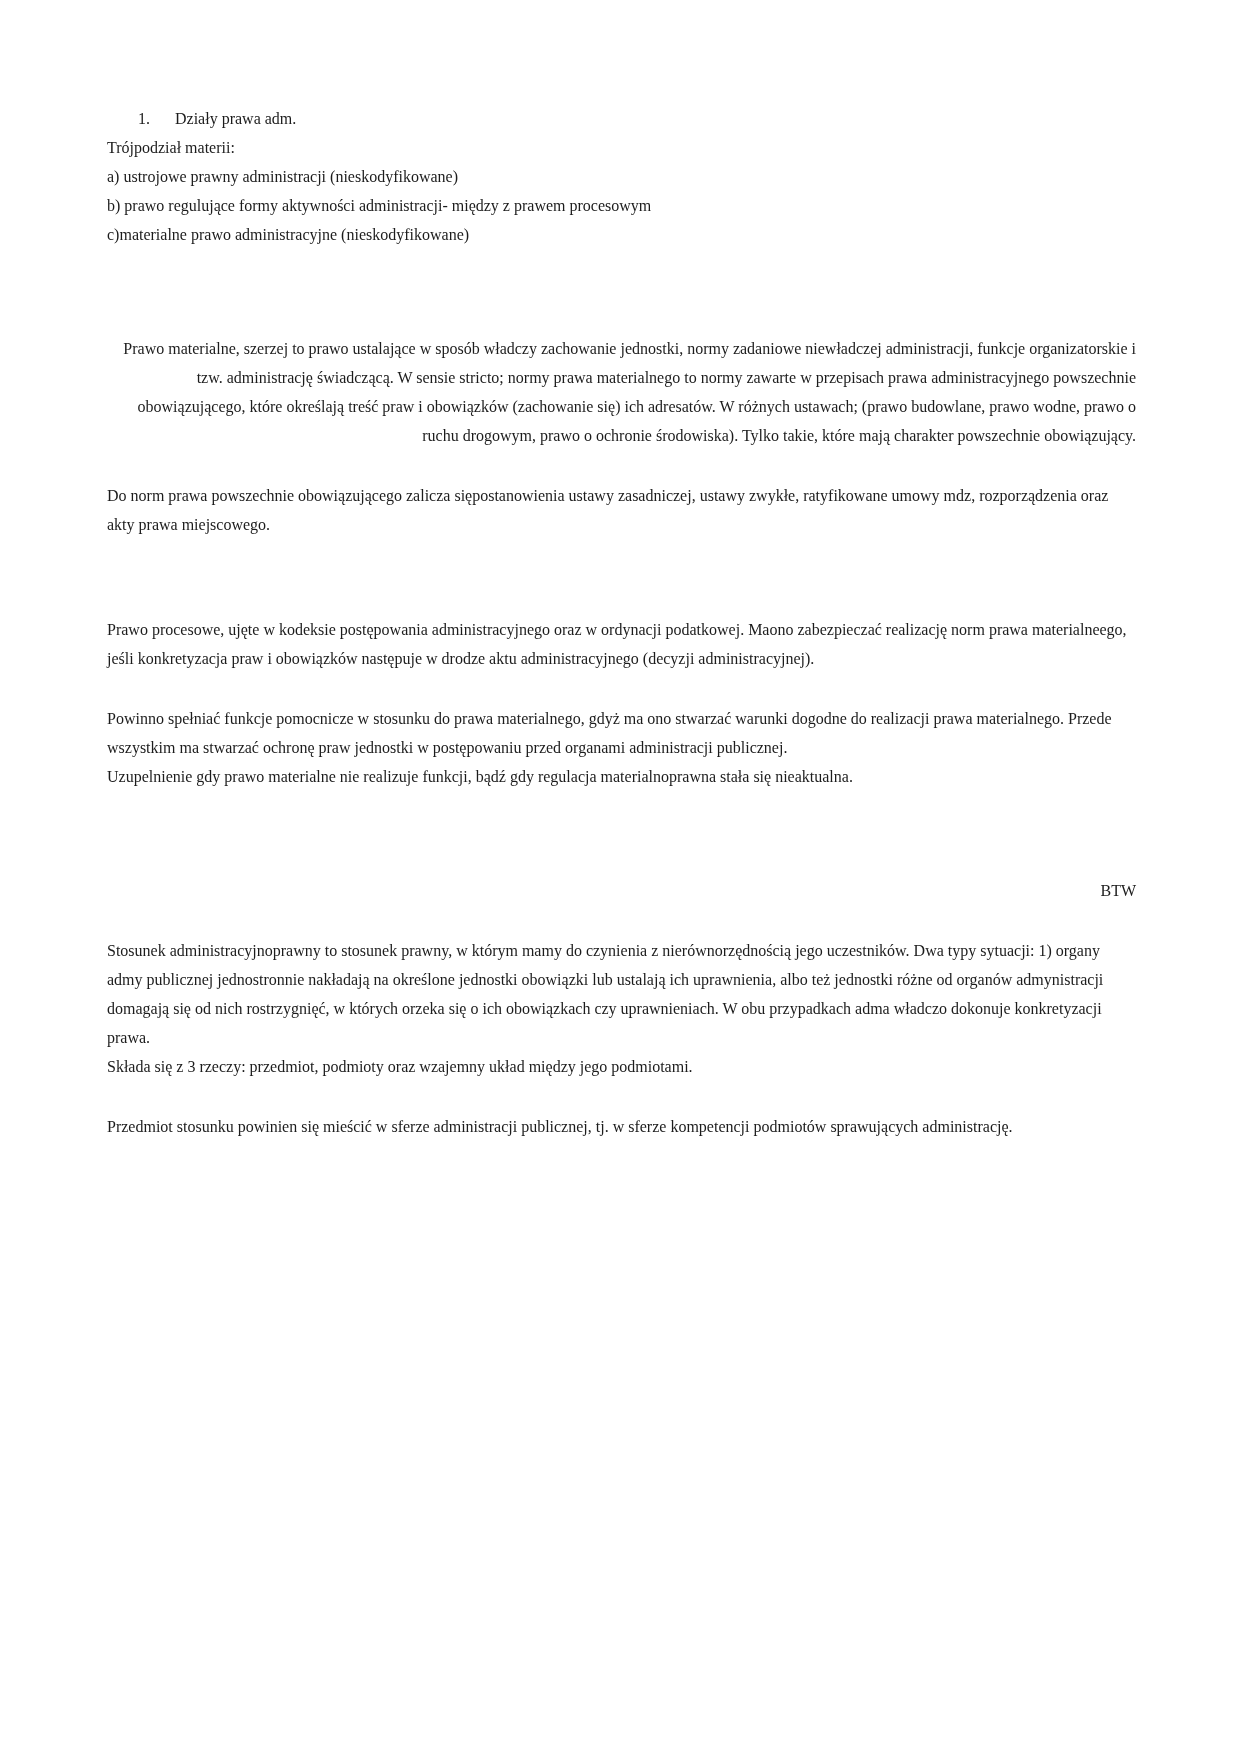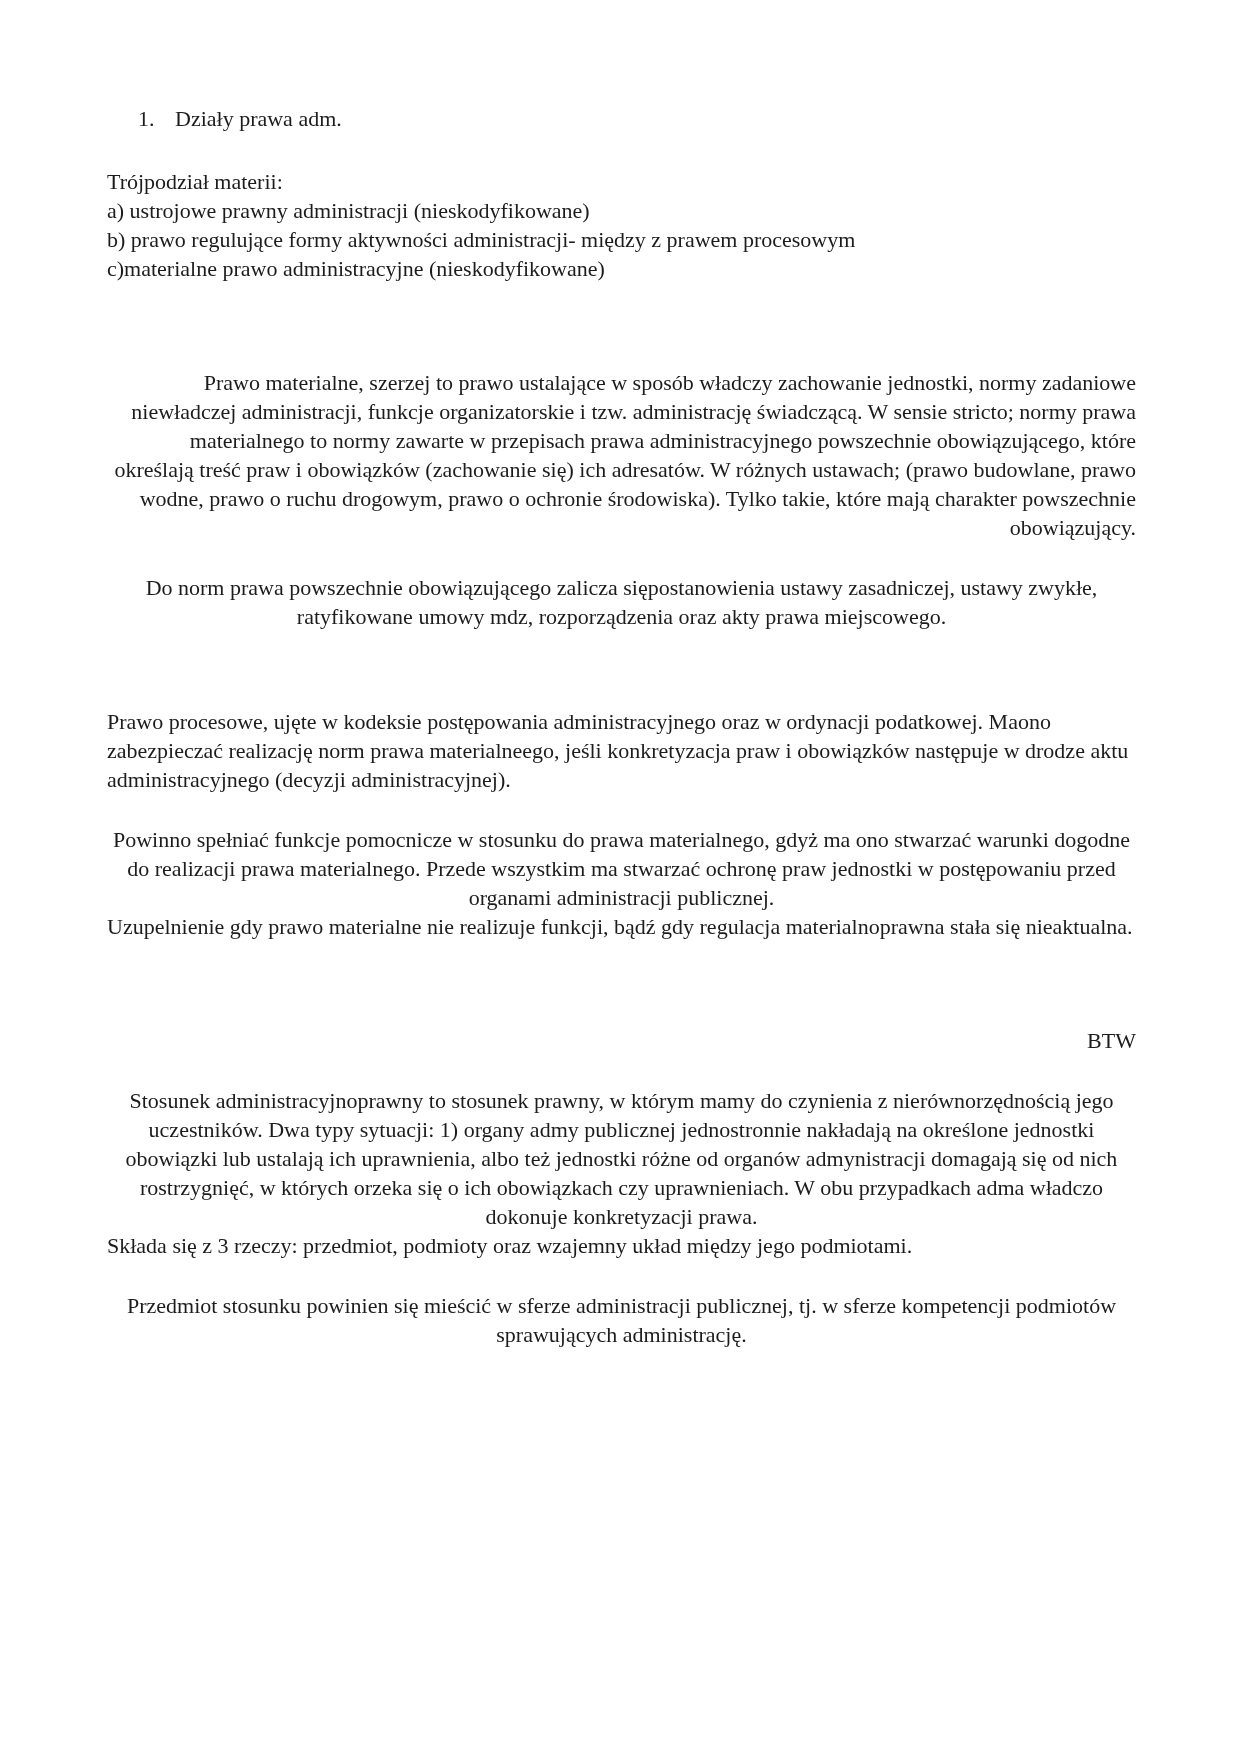--- a/index.html
+++ b/index.html
@@ -8,35 +8,35 @@
     background: #ffffff;
   }
   .page {
     position: relative;
     width: 1240px;
     height: 1754px;
     background: #ffffff;
     box-sizing: border-box;
     padding: 104px 104px 0 107px;
     font-family: "Liberation Serif", "DejaVu Serif", serif;
-    font-size: 22px;
+    font-size: 16px;
     line-height: 29px;
     color: #1c1c1c;
     overflow: hidden;
   }
   p { margin: 0; }
   .list-row { margin: 0; }
   .list-number {
     display: inline-block;
     margin-left: 31px;
     width: 37px;
   }
-  .gap-heading { margin-top: 34px; }
+  .gap-heading { }
   .gap-sm  { }
-  .gap-md  { margin-top: 31px; text-align: center; }
+  .gap-md  { margin-top: 31px; }
   .gap-lg  { margin-top: 85px; text-align: right; }
   .gap-xl  { margin-top: 76px; }
 </style>
 </head>
 <body>
 
 <div class="page">
 
   <div class="list-row">
     <span class="list-number">1.</span><span>Działy prawa adm.</span>

